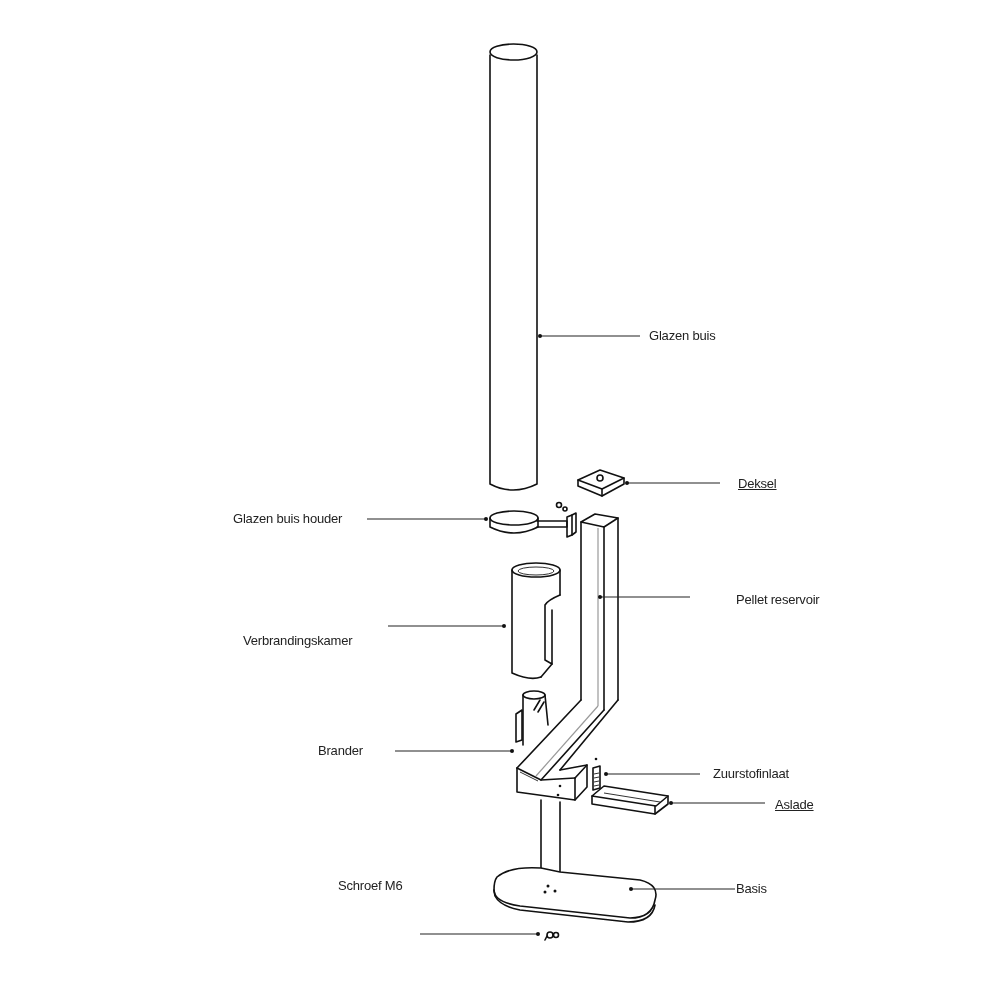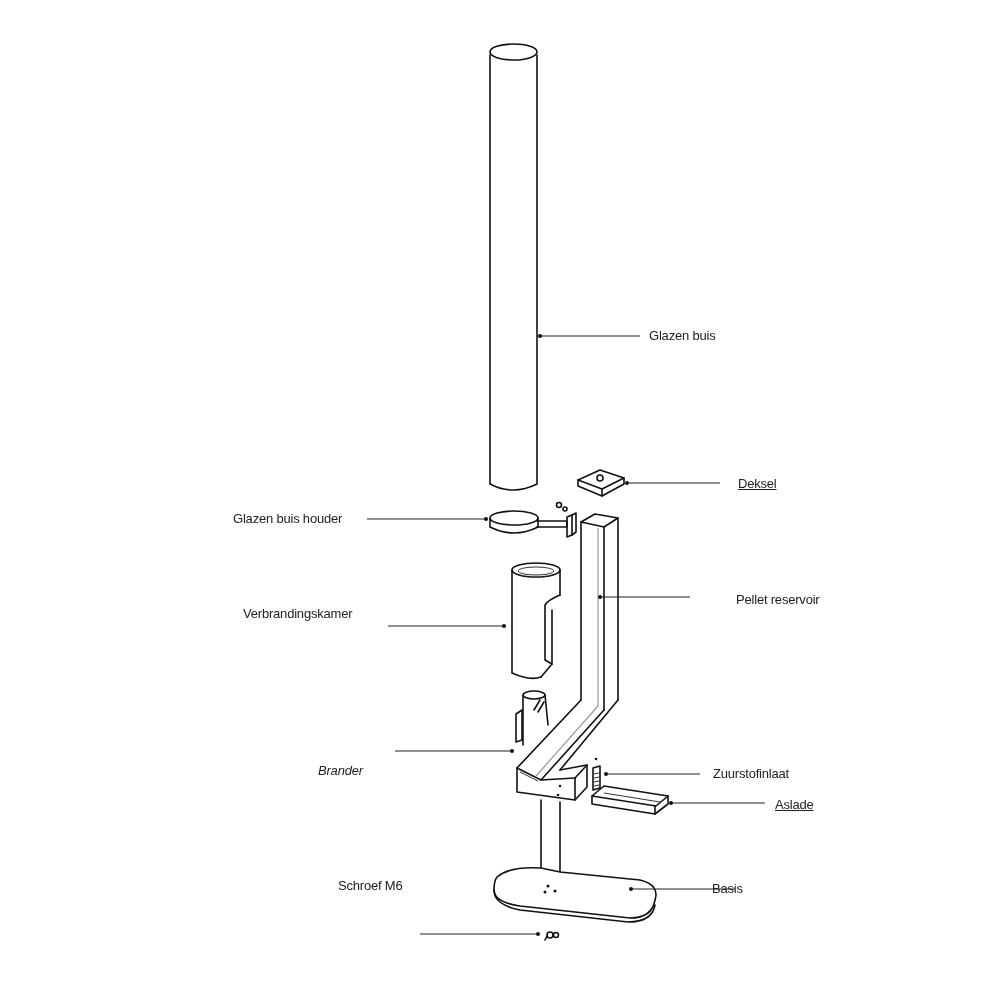--- a/index.html
+++ b/index.html
@@ -140,19 +140,19 @@
         <circle class="dot" cx="631" cy="889" r="2"></circle>
     <path class="ldr" d="M420 934 L538 934"></path>
         <circle class="dot" cx="538" cy="934" r="2"></circle>
   </g>
 </svg>
 
 <div class="lbl" style="left:649px;top:327px;">Glazen buis</div>
 <div class="lbl" style="left:738px;top:475px;text-decoration:underline;">Deksel</div>
 <div class="lbl" style="left:233px;top:510px;">Glazen buis houder</div>
 <div class="lbl" style="left:704px;top:591px;margin-left:32px;">Pellet reservoir</div>
-<div class="lbl" style="left:243px;top:605px;">Verbrandingskamer</div>
-<div class="lbl" style="left:318px;top:762px;font-style:italic;">Brander</div>
+<div class="lbl" style="left:243px;top:632px;">Verbrandingskamer</div>
+<div class="lbl" style="left:318px;top:742px;">Brander</div>
 <div class="lbl" style="left:713px;top:765px;">Zuurstofinlaat</div>
 <div class="lbl" style="left:775px;top:796px;text-decoration:underline;">Aslade</div>
-<div class="lbl" style="left:712px;top:880px;">Basis</div>
+<div class="lbl" style="left:736px;top:880px;">Basis</div>
 <div class="lbl" style="left:338px;top:877px;">Schroef M6</div>
 </div>
 
 </body></html>

